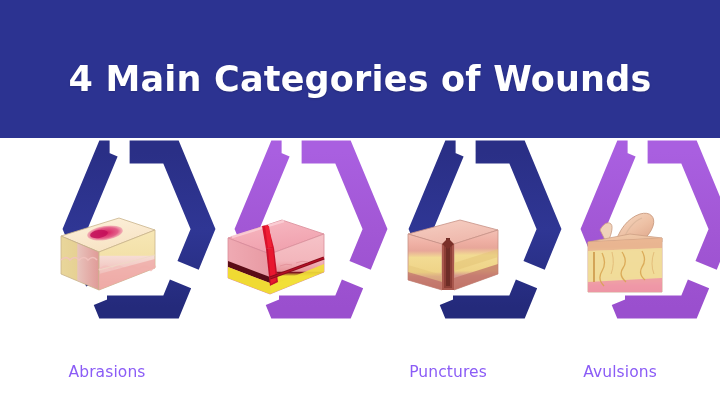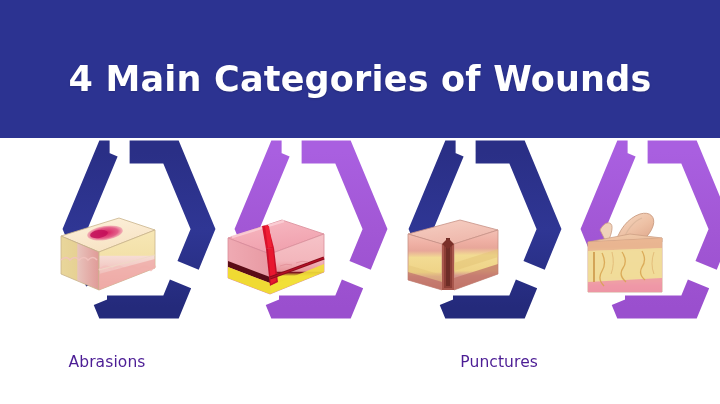--- a/index.html
+++ b/index.html
@@ -75,33 +75,33 @@
   
   .label-row {
     position: absolute;
     left: 0;
     top: 215px;
     width: 720px;
     height: 40px;
   }
   .wound-label {
     position: absolute;
-    top: 0;
+    top: 10px;
     width: 180px;
     text-align: center;
-    color: #4c1d95;
+    color: #8b5cf6;
     font-family: "DejaVu Sans", sans-serif;
     font-size: 15.5px;
     font-weight: normal;
     letter-spacing: 0.1px;
     white-space: nowrap;
   }
   .wound-label.c0 { left: 17px; }
   .wound-label.c1 { left: 186px; }
-  .wound-label.c2 { left: 358px; text-align: right; }
+  .wound-label.c2 { left: 358px; }
   .wound-label.c3 { left: 530px; }
 </style>
 </head>
 <body>
 
 <div id="infographic">
 
   <div class="title-banner">
     <div class="title-text">4 Main Categories of Wounds</div>
   </div>
@@ -331,16 +331,17 @@
         <path d="M72,43 q5,9 0,16 q-4,7 3,13" fill="none" stroke="#D7A24E" stroke-width="1.3" opacity="0.85"></path>
         <path d="M24,44 L24,74" fill="none" stroke="#C98F3E" stroke-width="1.6" opacity="0.9"></path>
         <path d="M42,44 q3,12 -1,22" fill="none" stroke="#E0B572" stroke-width="1" opacity="0.8"></path>
         <path d="M84,44 q-4,12 0,22" fill="none" stroke="#E0B572" stroke-width="1" opacity="0.8"></path>
       </svg>
     </div>
 
     <div class="label-row">
       <div class="wound-label c0">Abrasions</div>
       <div class="wound-label c2">Punctures</div>
+      <div class="wound-label c3">Avulsions</div>
     </div>
 
   </div>
 </div>
 
 </body></html>

